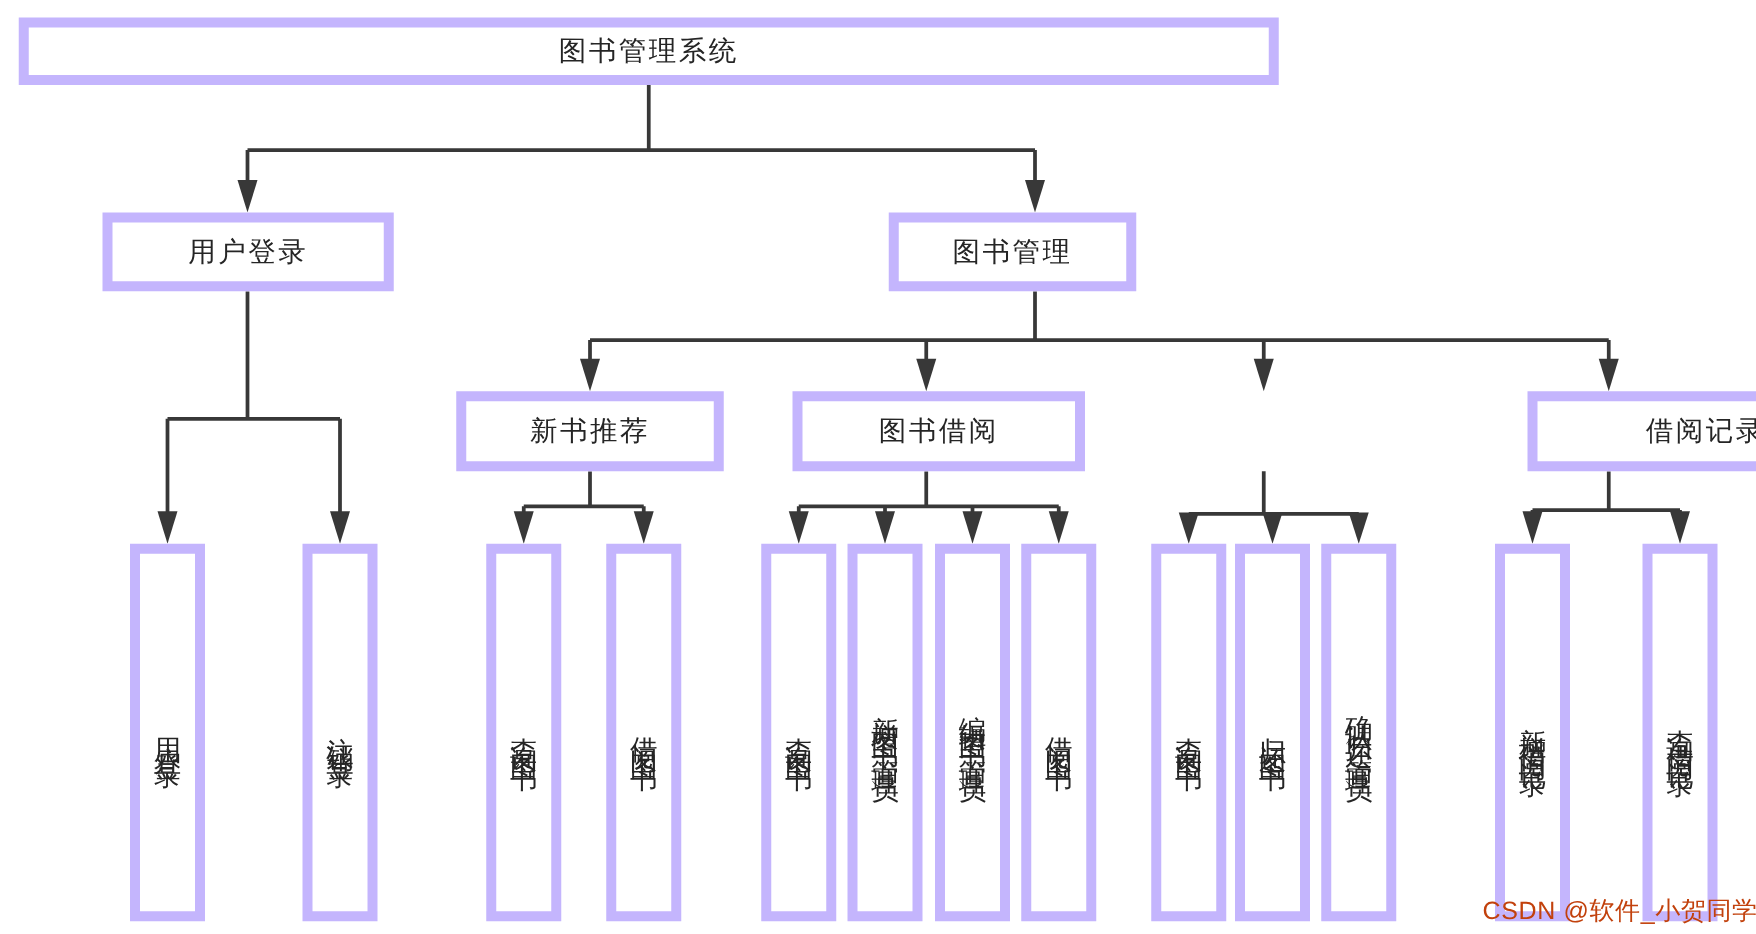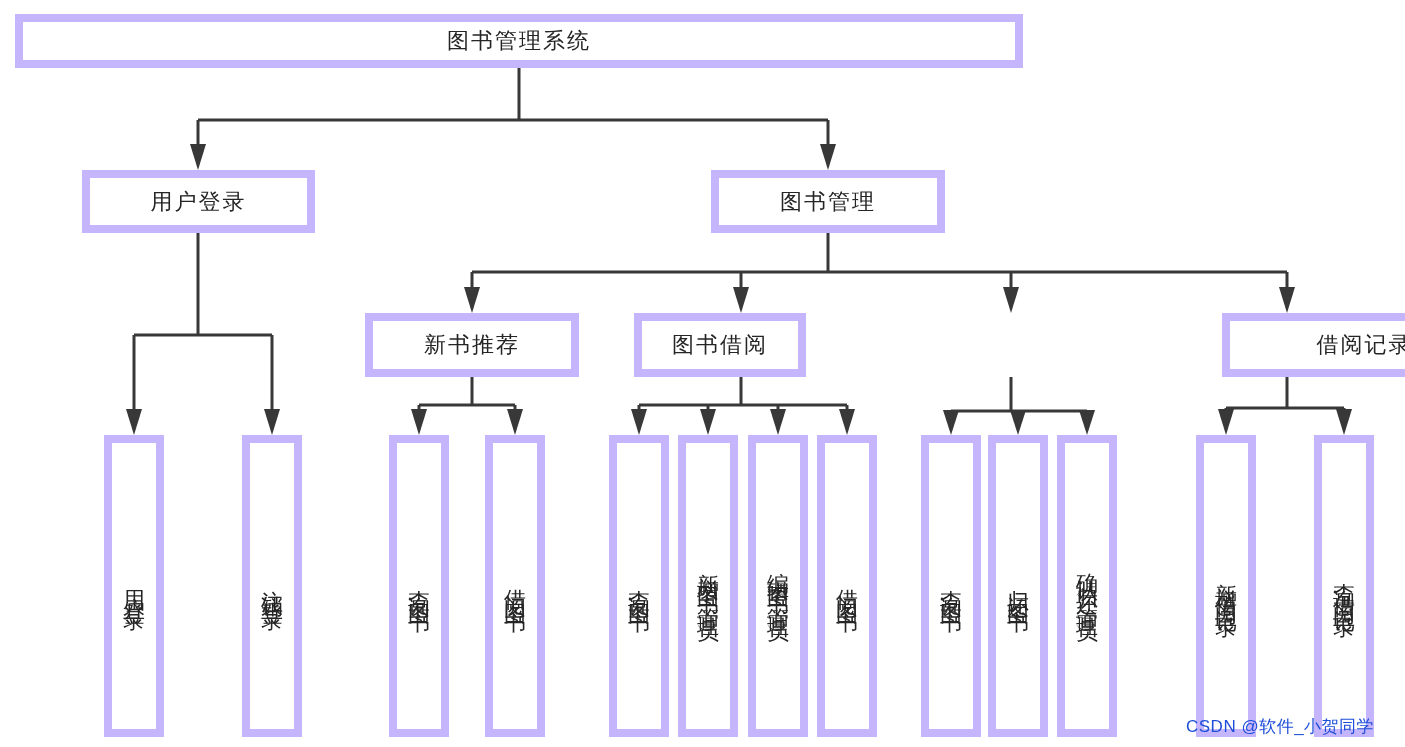--- a/index.html
+++ b/index.html
@@ -52,23 +52,23 @@
     text-orientation: mixed;
     font-size: 22px;
     letter-spacing: 7px;
     line-height: 1;
     color: #252525;
   }
   .watermark {
     position: absolute;
     left: 1186px;
     top: 715px;
-    font-size: 17px;
+    font-size: 20px;
     letter-spacing: 0.5px;
-    color: #1d4ed8;
+    color: #c2410c;
     white-space: nowrap;
     z-index: 10;
   }
 </style>
 </head>
 <body>
 
 <div id="canvas">
 
   <svg id="connectors" viewBox="0 0 1405 747" xmlns="http://www.w3.org/2000/svg">
@@ -118,28 +118,28 @@
     </g>
   </svg>
 
   <div class="node hbox root-box">
     <span>图书管理系统</span>
   </div>
 
   <div class="node hbox l2" style="left:82px; width:233px;">
     <span>用户登录</span>
   </div>
-  <div class="node hbox l2" style="left:711px; width:234px;">
+  <div class="node hbox l2" style="left:711px; width:198px;">
     <span>图书管理</span>
   </div>
 
   <div class="node hbox l3" style="left:365px; width:214px;">
     <span>新书推荐</span>
   </div>
-  <div class="node hbox l3" style="left:634px; width:172px;">
+  <div class="node hbox l3" style="left:634px; width:234px;">
     <span>图书借阅</span>
   </div>
   <div class="node hbox l3" style="left:1222px; width:238px;padding-left:47px;">
     <span>借阅记录</span>
   </div>
 
   <div class="node vbox" style="left:104px;">
     <span class="vtext">用户登录</span>
   </div>
   <div class="node vbox" style="left:242px;">

